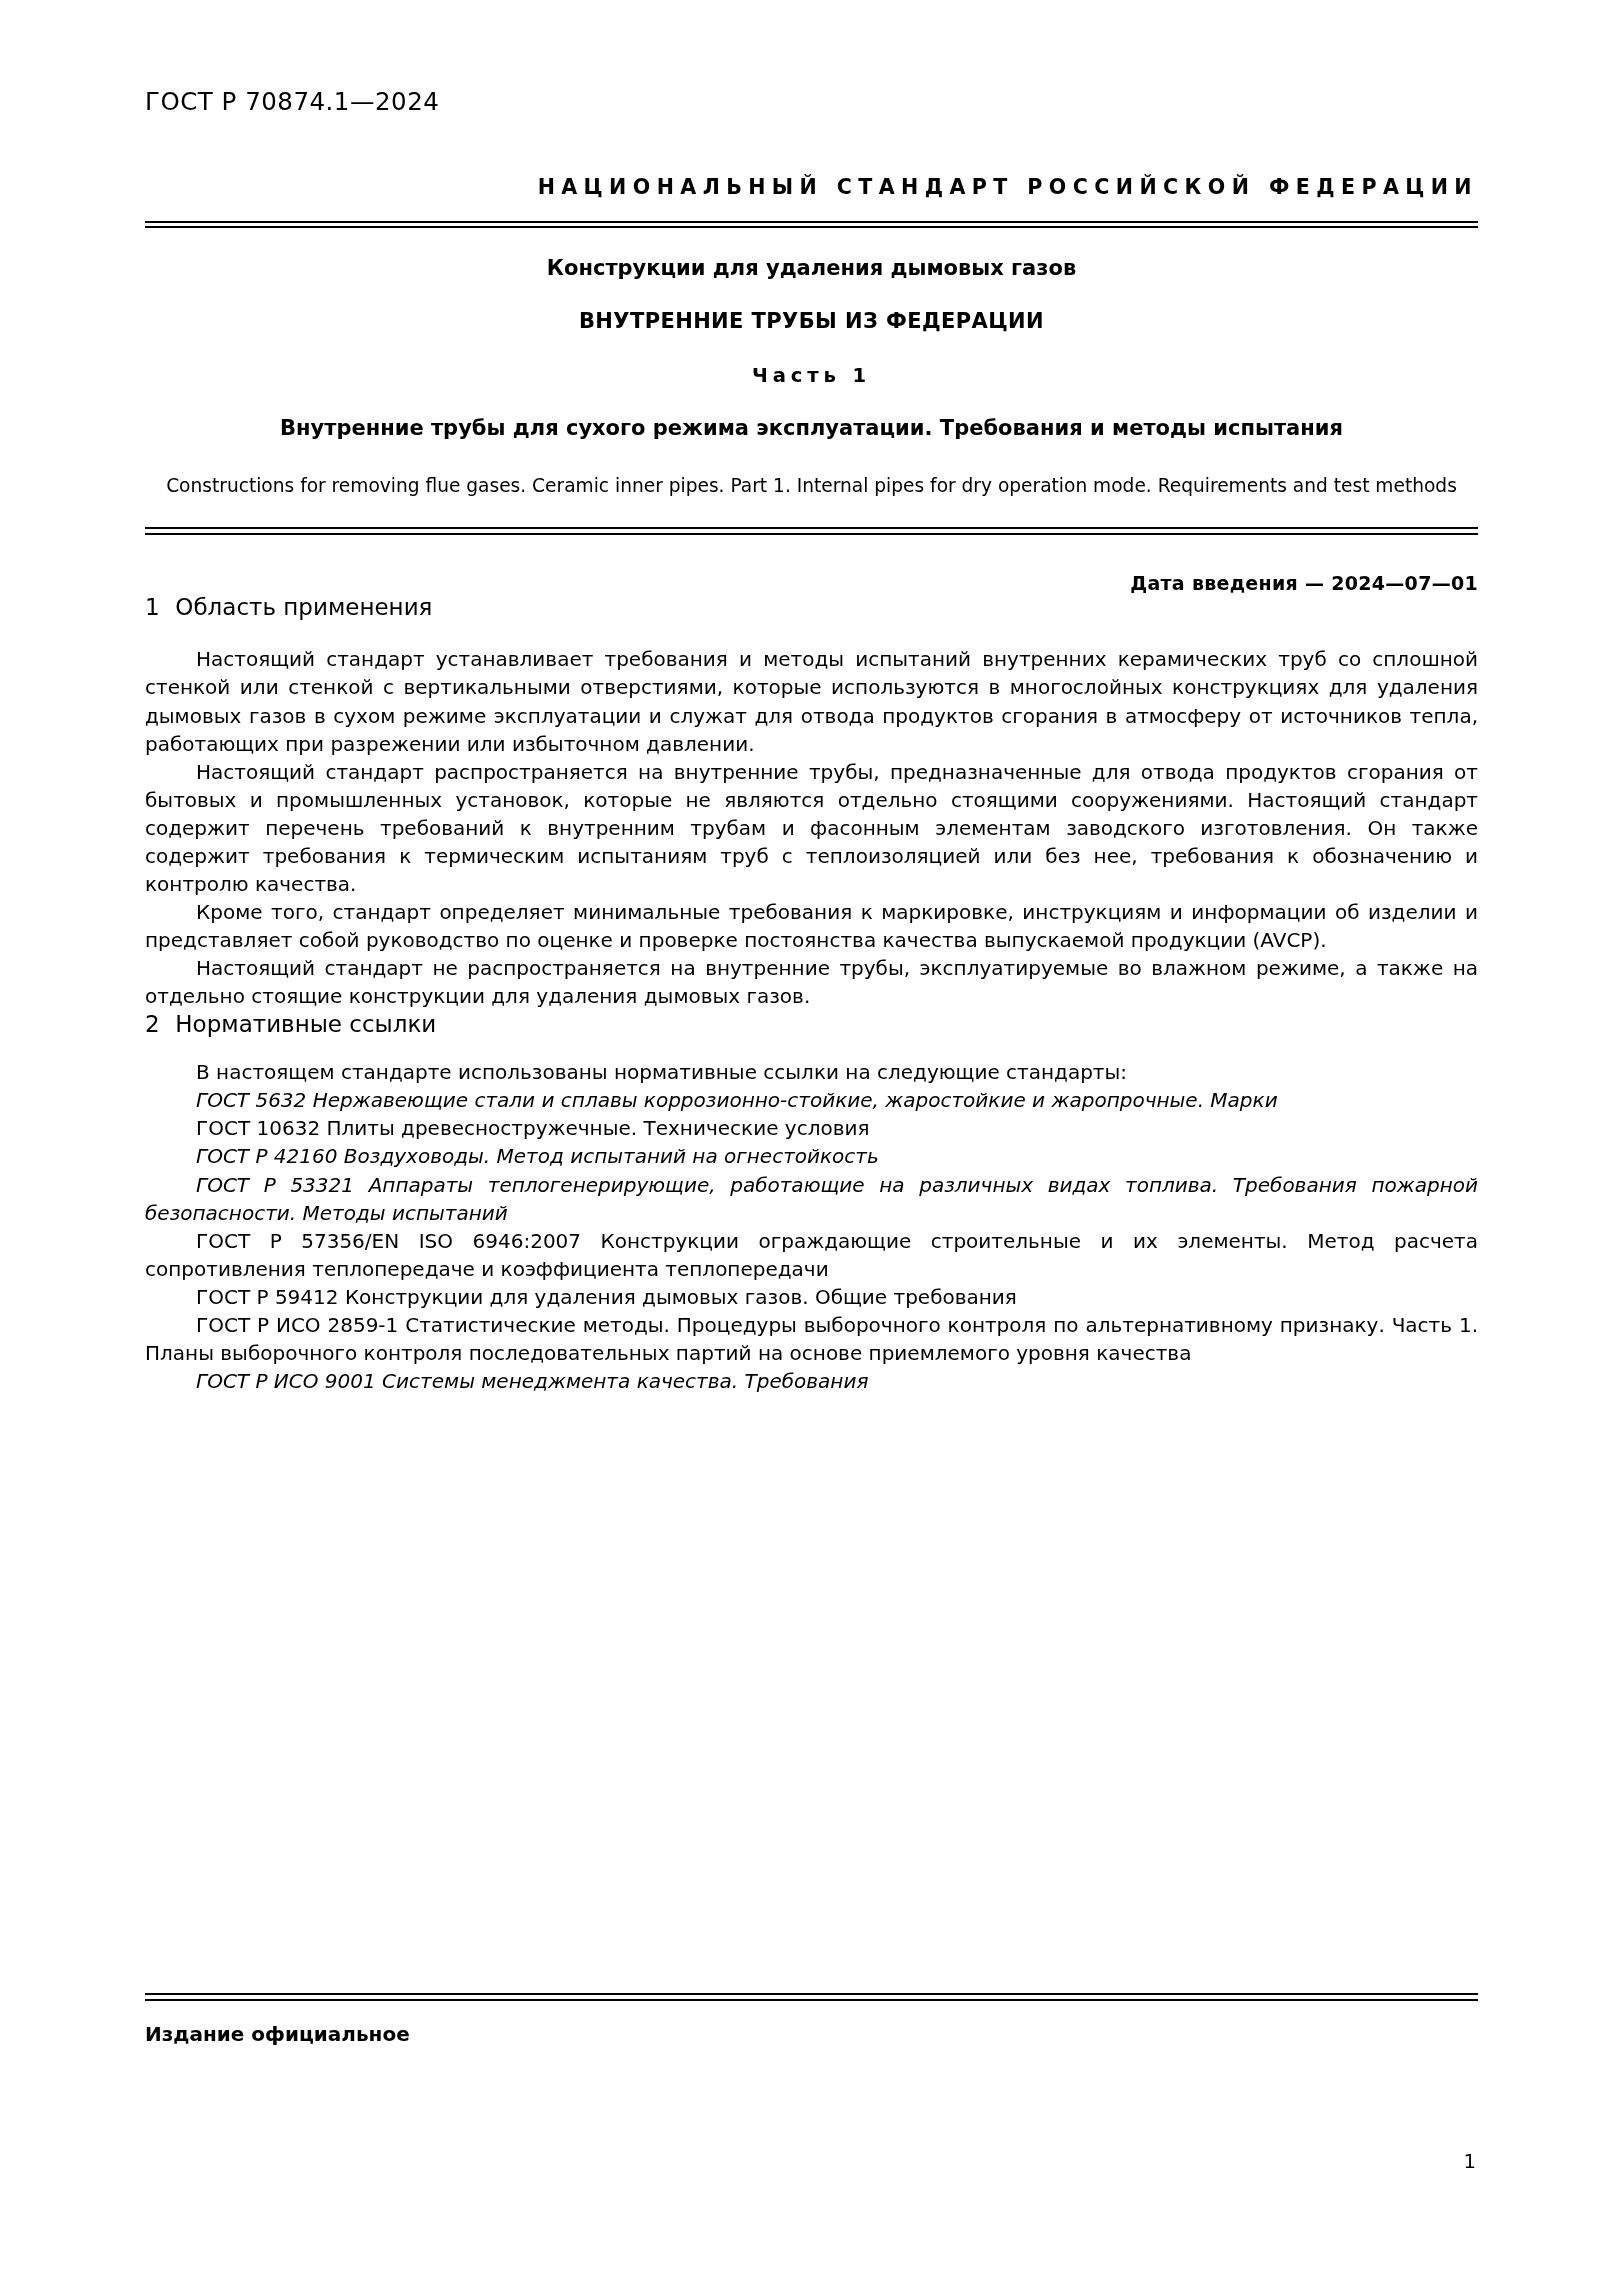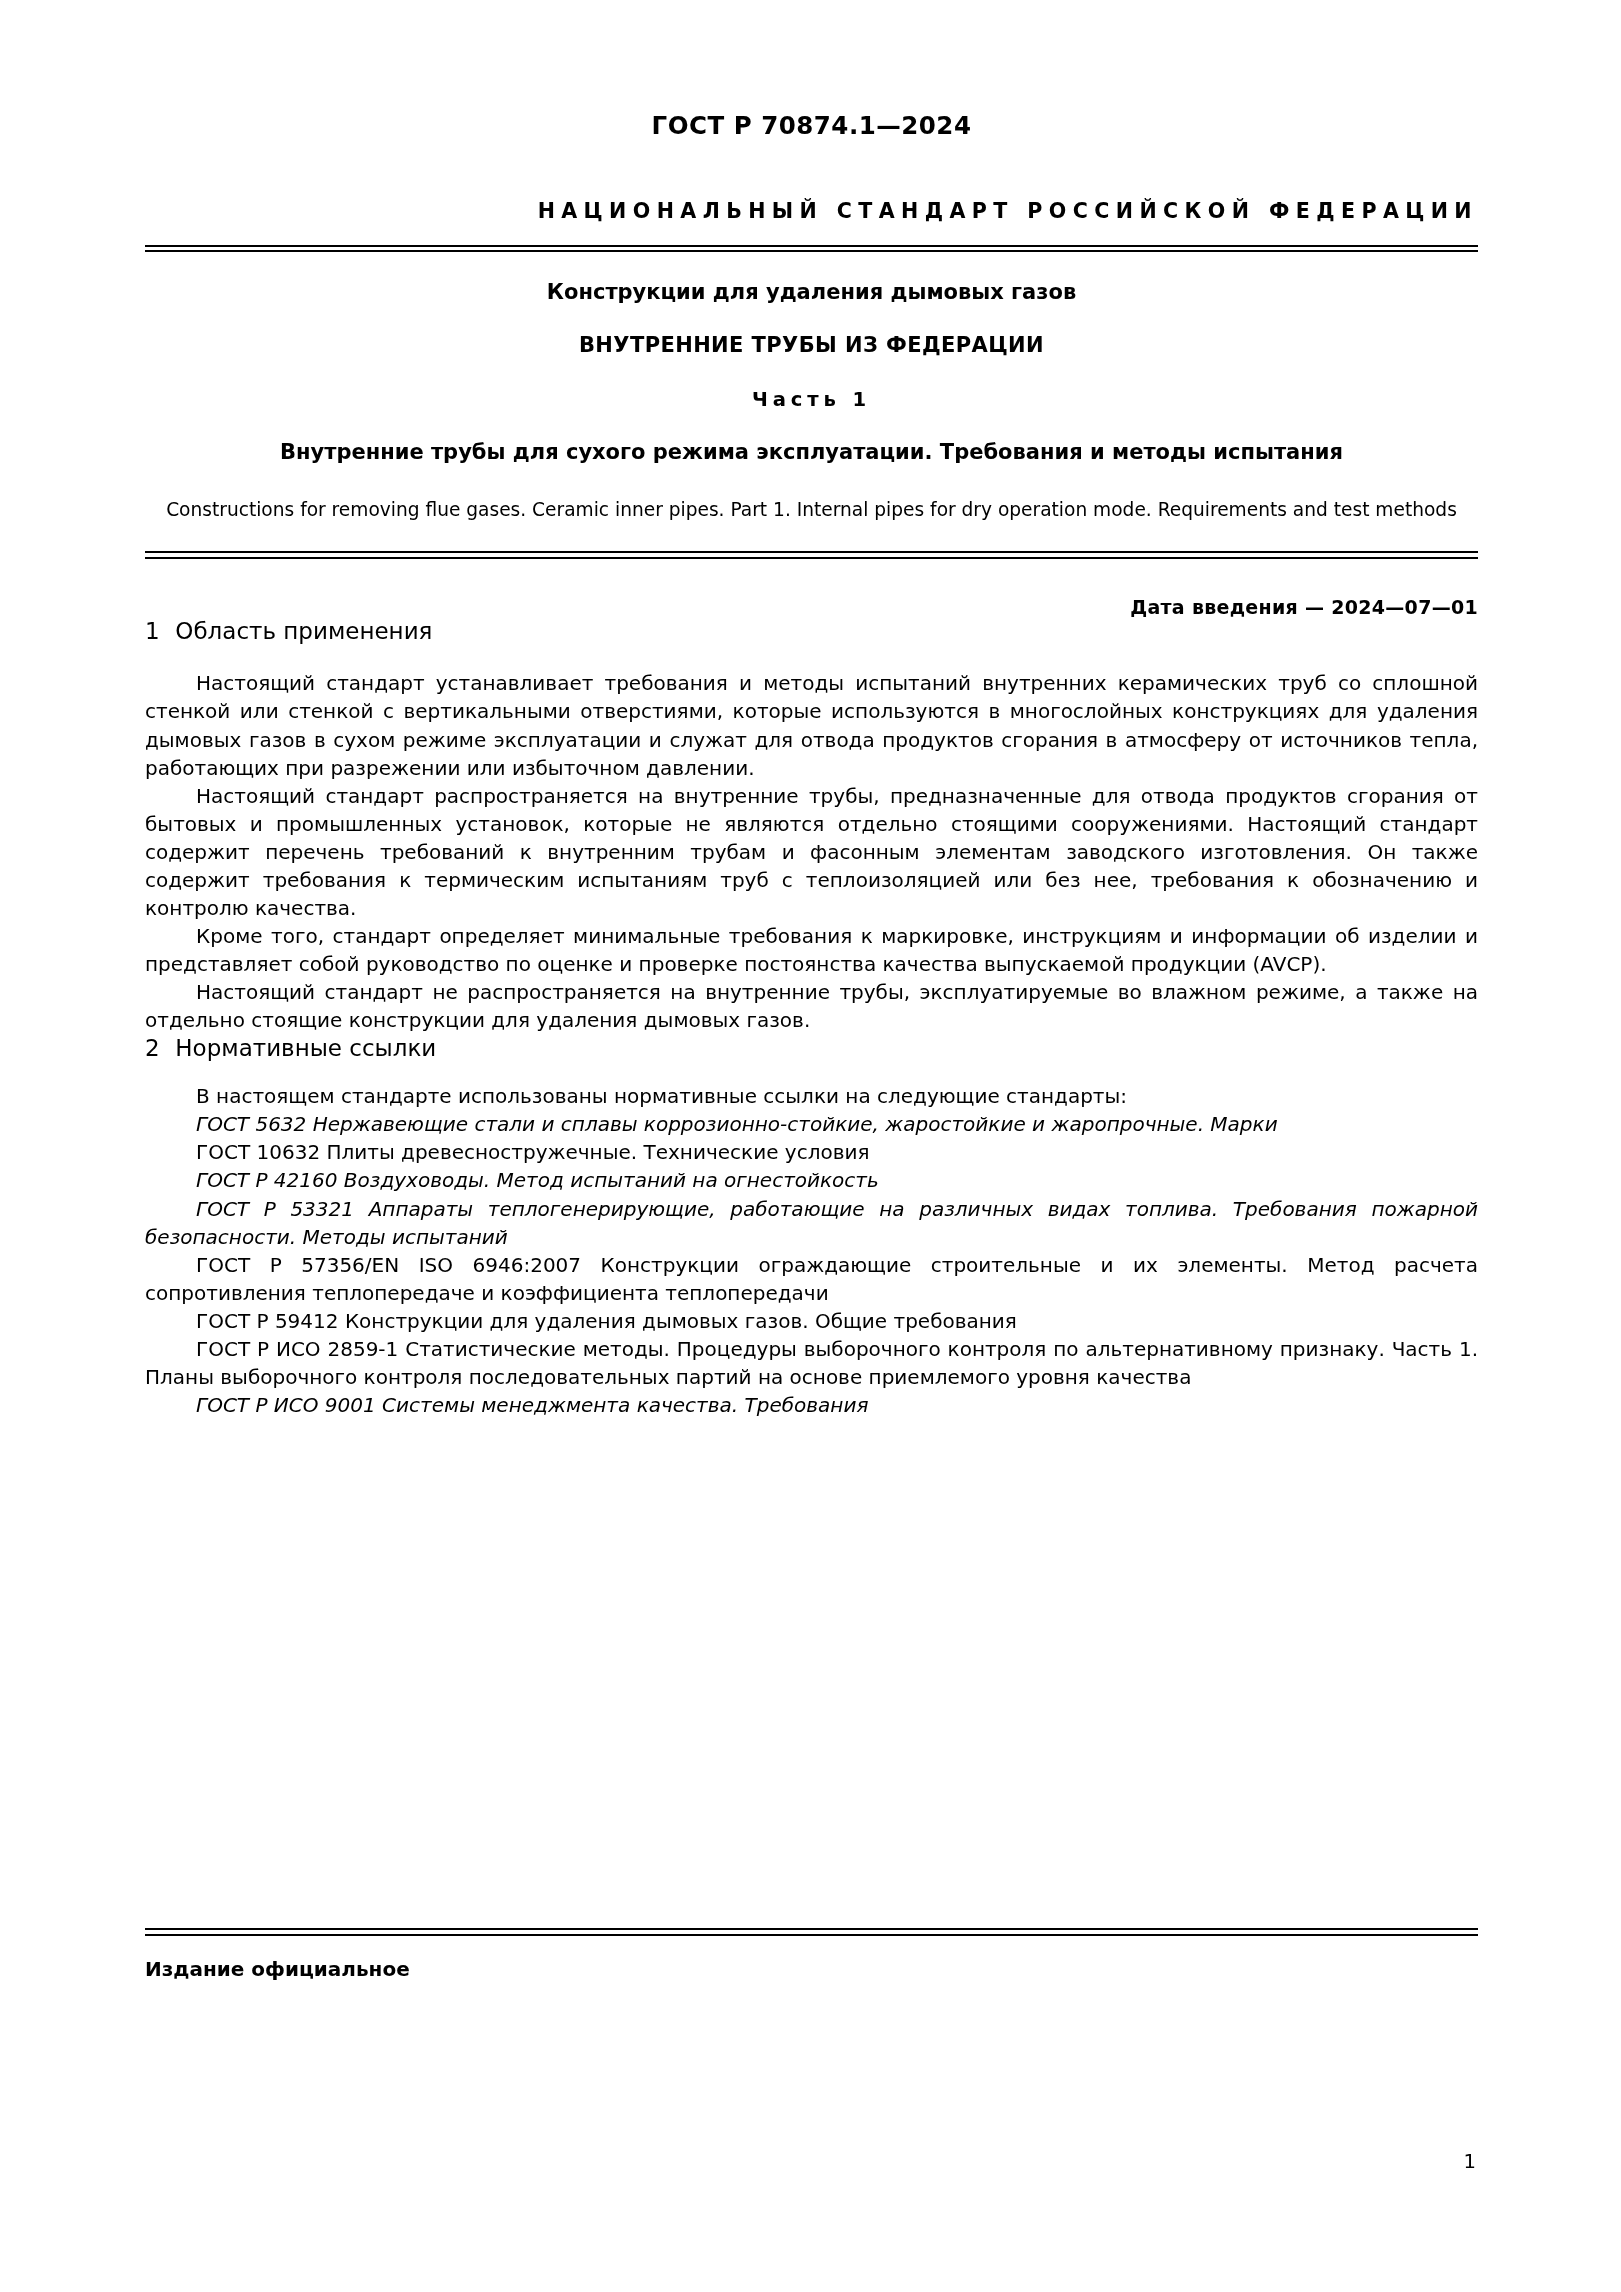--- a/index.html
+++ b/index.html
@@ -21,25 +21,25 @@
     padding: 0;
     overflow: hidden;
   }
   .content {
     position: absolute;
     left: 145px;
     top: 0;
     width: 1333px;
   }
   .doc-code {
-    text-align: center;
+    text-align: left;
     font-size: 24.5px;
-    font-weight: bold;
+    font-weight: normal;
     letter-spacing: 0.5px;
-    padding-top: 111px;
+    padding-top: 87px;
     font-family: "DejaVu Sans", sans-serif;
   }
   .nat-standard {
     text-align: right;
     font-size: 20.6px;
     font-weight: bold;
     letter-spacing: 6.4px;
     margin-top: 59px;
   }
   .rule-thick {
@@ -124,21 +124,21 @@
   }
   .page-number {
     position: absolute;
     right: 145px;
     bottom: 120px;
     font-size: 19.6px;
   }
   .bottom-area {
     position: absolute;
     left: 145px;
-    top: 1928px;
+    top: 1993px;
     width: 1333px;
   }
 </style>
 </head>
 <body>
 
 <div class="page">
 
   <div class="content">
 

